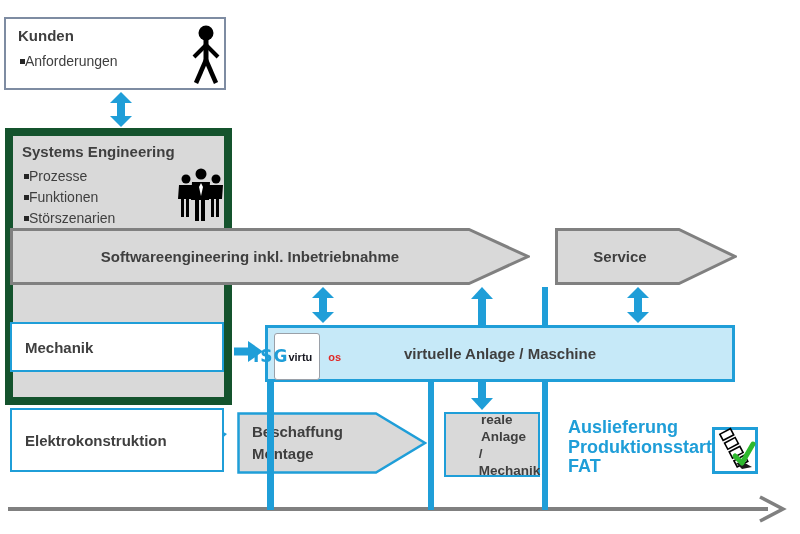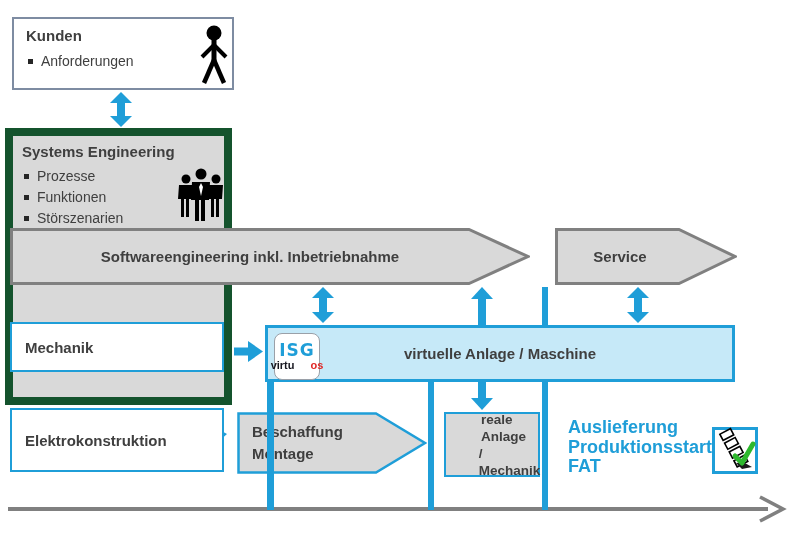--- a/index.html
+++ b/index.html
@@ -5,42 +5,42 @@
   html,body{margin:0;padding:0;background:#fff;}
   #stage{
     position:relative;width:800px;height:534px;background:#ffffff;
     font-family:"Liberation Sans","DejaVu Sans",sans-serif;overflow:hidden;
   }
   .abs{position:absolute;}
   .bold{font-weight:bold;}
   .dark{color:#3f3f3f;}
 
   
-  .kunden-box{left:12px;top:17px;width:222px;height:73px;background:#fff;border:2px solid #7e8ca2;box-sizing:border-box;z-index:1;}
+  .kunden-box{left:4px;top:17px;width:222px;height:73px;background:#fff;border:2px solid #7e8ca2;box-sizing:border-box;z-index:1;}
   .systems-box{left:5px;top:128px;width:227px;height:277px;background:#d9d9d9;border:8px solid #14532d;box-sizing:border-box;z-index:0;}
   .white-sub-box{left:10px;width:214px;background:#ffffff;border:2px solid #1f9ed8;box-sizing:border-box;z-index:2;display:flex;align-items:center;padding-left:13px;font-size:15px;font-weight:bold;color:#3f3f3f;}
   .virtual-box{left:265px;top:325px;width:470px;height:57px;background:#c6e9f8;border:3.5px solid #1f9ed8;box-sizing:border-box;z-index:2;}
   .reale-box{left:444px;top:412px;width:96px;height:65px;background:#d9d9d9;border:2.5px solid #1f9ed8;box-sizing:border-box;z-index:2;display:flex;flex-direction:column;align-items:center;justify-content:center;font-size:13.5px;font-weight:bold;color:#3f3f3f;line-height:17px;padding-left:35px;}
 
   .box-title{font-size:15px;font-weight:bold;color:#3f3f3f;}
-  .bullet-row{display:flex;align-items:center;gap:8px;font-size:14px;color:#3f3f3f;}
+  .bullet-row{display:flex;align-items:center;font-size:14px;color:#3f3f3f;}
   .sq{width:5px;height:5px;background:#262626;display:inline-block;flex:0 0 auto;}
 
   
   .vline{background:#1f9ed8;}
 
   
   .arrow-label{position:absolute;top:0;height:100%;display:flex;align-items:center;justify-content:center;font-weight:bold;color:#3f3f3f;}
 
   .agile-row{left:14px;top:288px;width:204px;height:32px;display:flex;align-items:center;justify-content:center;gap:6px;z-index:2;}
   .agile-label{font-size:15px;font-weight:bold;color:#1f9ed8;white-space:nowrap;}
 
   .auslief{left:568px;top:418px;font-size:18px;line-height:19.5px;font-weight:bold;color:#1f9ed8;z-index:2;}
 
-  .isg-logo{left:6px;top:5px;width:44px;height:45px;background:#fff;border:1px solid #9aa0a8;border-radius:8px;display:flex;flex-direction:column;align-items:center;justify-content:center;position:absolute;}
+  .isg-logo{left:6px;top:5px;width:44px;height:45px;background:#fff;border:1px solid #9aa0a8;border-radius:3px;display:flex;flex-direction:row;align-items:center;justify-content:center;position:absolute;}
   .isg-top{font-size:17px;font-weight:bold;color:#1f9ed8;letter-spacing:1px;line-height:17px;font-family:"DejaVu Sans",sans-serif;}
   .isg-bottom{font-size:11px;font-weight:bold;line-height:12px;}
   .isg-virtu{color:#16161f;}
   .isg-os{color:#e02826;padding-left:16px;}
 </style>
 </head>
 <body>
 
 <div id="stage">
 

